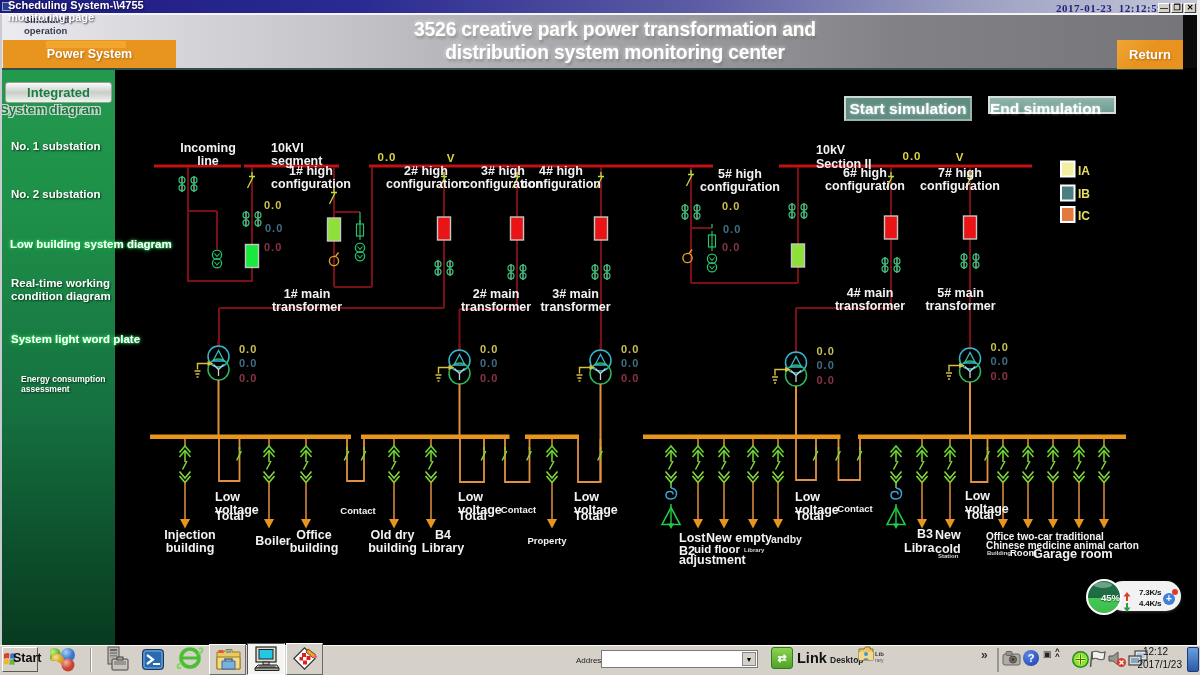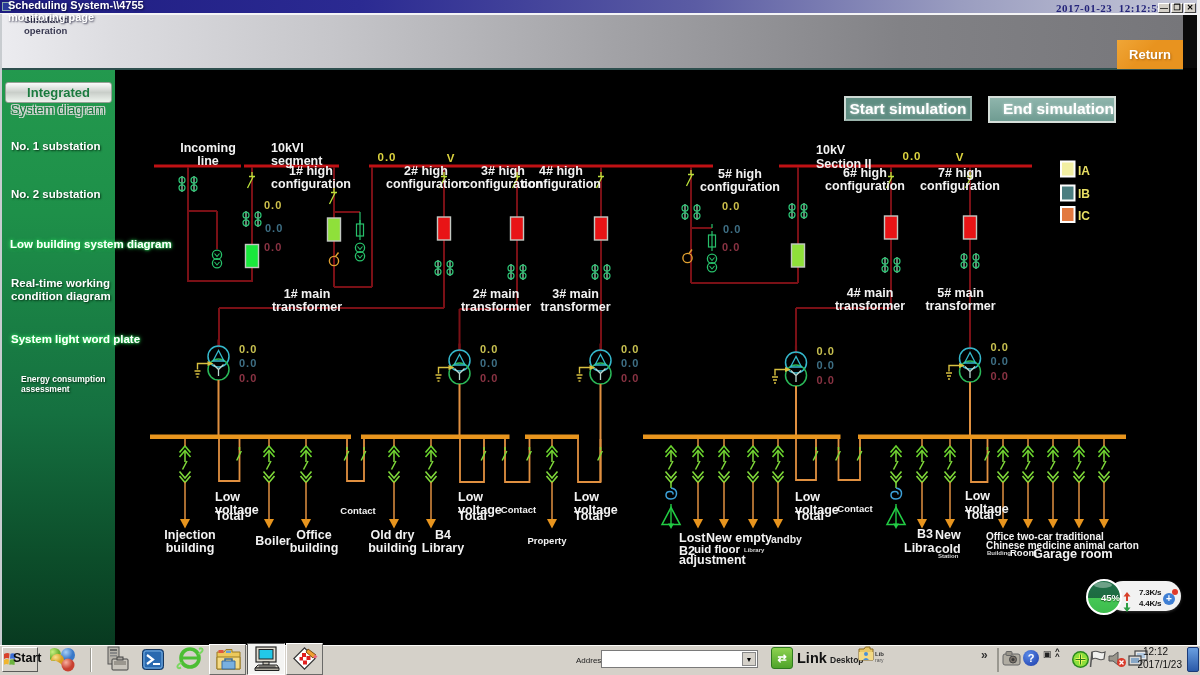--- a/index.html
+++ b/index.html
@@ -17,23 +17,23 @@
 #pstab .inner{position:absolute;left:43px;top:1px;width:80px;height:7px;background:#f2a62e}
 #pstab .txt{position:absolute;left:0;top:7px;width:173px;text-align:center;color:#fff;font-size:12.5px;font-weight:bold;text-shadow:1px 1px 2px rgba(120,60,0,.5)}
 #retbtn{left:1117px;top:40px;width:66px;height:29px;background:linear-gradient(135deg,#f0a637 0%,#e8931f 45%);z-index:24;color:#fff;font-size:13px;font-weight:bold;text-align:center;line-height:29px;text-shadow:1px 1px 2px rgba(120,60,0,.5)}
 #sidebar{left:2px;top:68px;width:113px;height:577px;background:linear-gradient(180deg,#23994e 0%,#1e9049 25%,#157040 60%,#0c4d2a 85%,#083a20 100%);z-index:10}
 #canvas{left:115px;top:70px;width:1082px;height:575px;background:#000;z-index:5}
 #lborder{left:0;top:14px;width:2px;height:631px;background:#c8ccd0;z-index:30}
 #rborder{left:1197px;top:0;width:3px;height:645px;background:#f0f0f0;z-index:30}
 .menu{color:#fff;font-weight:bold;font-size:11.5px;z-index:25;text-shadow:1px 1px 2px rgba(0,40,15,.9)}
 .glow{text-shadow:0 0 4px #39f06a,0 0 2px #39f06a,1px 1px 2px rgba(0,40,15,.8)}
 #intbtn{left:5px;top:81.5px;width:107px;height:21px;background:linear-gradient(180deg,#fbfbfb 0%,#c9cec9 50%,#eef4ee 100%);border:1.5px solid #98a098;border-radius:3px;z-index:25;color:#1a7a3e;font-size:13px;font-weight:bold;text-align:center;line-height:19px;text-shadow:0 0 2px #e8ece8}
-#sysdiag{left:0px;top:102px;width:116px;text-align:center;color:#157a3e;font-size:13px;font-weight:normal;z-index:25;text-shadow:1.2px 1.2px 0 #d0d5d0,-1.2px -1.2px 0 #d0d5d0,1.2px -1.2px 0 #d0d5d0,-1.2px 1.2px 0 #d0d5d0}
+#sysdiag{left:0px;top:102px;width:116px;color:#157a3e;font-size:13px;font-weight:bold;z-index:25;text-shadow:1.2px 1.2px 0 #d0d5d0,-1.2px -1.2px 0 #d0d5d0,1.2px -1.2px 0 #d0d5d0,-1.2px 1.2px 0 #d0d5d0}
 #simstart{left:844px;top:96px;width:128px;height:25px;background:#5f8d82;border:2px solid #cdd8d3;border-right-color:#9ab4ac;border-bottom-color:#9ab4ac;z-index:25;color:#fff;font-size:15.5px;font-weight:bold;text-align:center;line-height:21px;text-shadow:0 0 3px rgba(255,255,255,.6)}
-#simend{left:988px;top:96px;width:128px;height:27px;background:linear-gradient(180deg,#8fb5ac 0%,#6f9c92 100%);border:2px solid #d5ded9;z-index:25;color:#fff;font-size:15.5px;font-weight:bold;text-align:right;line-height:22px;text-shadow:0 0 3px rgba(255,255,255,.6)}
+#simend{left:988px;top:96px;width:128px;height:18px;background:linear-gradient(180deg,#8fb5ac 0%,#6f9c92 100%);border:2px solid #d5ded9;z-index:25;color:#fff;font-size:15.5px;font-weight:bold;text-align:left;line-height:22px;text-shadow:0 0 3px rgba(255,255,255,.6)}
 #taskbar{left:0;top:645px;width:1200px;height:30px;background:#d5d1c9;border-top:1px solid #fbfaf7;z-index:40}
 #startbtn{left:2px;top:647px;width:36px;height:25px;background:#d5d1c9;border:1.5px solid;border-color:#fff #5a5a58 #5a5a58 #fff;z-index:41}
 #starttxt{left:13px;top:651px;font-size:12.5px;font-weight:bold;color:#0a0a0a;z-index:42}
 .tb{z-index:42}
 #netpill{left:1108px;top:581px;width:73px;height:30px;background:#f2f2f2;border-radius:15px;z-index:25;box-shadow:0 1px 3px rgba(255,255,255,.2)}
 #netcirc{left:1086px;top:579px;width:36px;height:36px;border-radius:50%;border:2.5px solid #fff;background:linear-gradient(180deg,#20704a 0%,#1d6b40 52%,#45c855 52%,#3dbb4d 100%);z-index:26;color:#fff;font-size:9.5px;font-weight:bold;text-align:right;line-height:34px;text-shadow:0 1px 1px rgba(0,0,0,.5)}
 #bluedot{left:1163px;top:592.5px;width:12px;height:12px;border-radius:50%;background:#3f7fd4;z-index:27;color:#fff;font-size:10px;font-weight:bold;text-align:center;line-height:12px}
 #reddot{left:1172px;top:588.5px;width:6px;height:6px;border-radius:50%;background:#e03a2a;z-index:28}
 .nettxt{font-size:8px;font-weight:bold;color:#111;z-index:27;letter-spacing:-.2px}
 .trayico{top:650px;z-index:42}
@@ -46,21 +46,26 @@
 <div class="abs" style="left:2px;top:2px;width:9px;height:9px;background:#2a3a9a;border:1px solid #8aa;z-index:26"></div>
 <div class="abs" id="wtitle">Scheduling System-\\4755
 monitoring page</div>
 <div class="abs" id="tstamp">2017-01-23&nbsp; 12:12:59</div>
 <div class="abs winbtn" style="left:1158px">—</div>
 <div class="abs winbtn" style="left:1171px">❐</div>
 <div class="abs winbtn" style="left:1184px">✕</div>
 <div class="abs" id="hdr"></div>
 <div class="abs" id="hdrblack"></div>
 <div class="abs" id="tealline"></div>
+<div class="abs" id="bigtitle">3526 creative park power transformation and<br>distribution system monitoring center</div>
 <div class="abs" id="simop">Simulated<br>operation</div>
+<div class="abs" id="pstab">
+      <div class="inner"></div>
+      <div class="txt">Power System</div>
+    </div>
 <div class="abs" id="retbtn">Return</div>
 <div class="abs" id="lborder"></div>
 <div class="abs" id="rborder"></div>
 <div class="abs" id="intbtn">Integrated</div>
 <div class="abs" id="sysdiag">System diagram</div>
 <div class="abs menu" style="left:11px;top:140px">No. 1 substation</div>
 <div class="abs menu" style="left:11px;top:188px">No. 2 substation</div>
 <div class="abs menu glow" style="left:10px;top:238px;width:170px">Low building system diagram</div>
 <div class="abs menu" style="left:11px;top:277px;width:108px;line-height:13px">Real-time working condition diagram</div>
 <div class="abs menu glow" style="left:11px;top:333px;width:150px">System light word plate</div>

